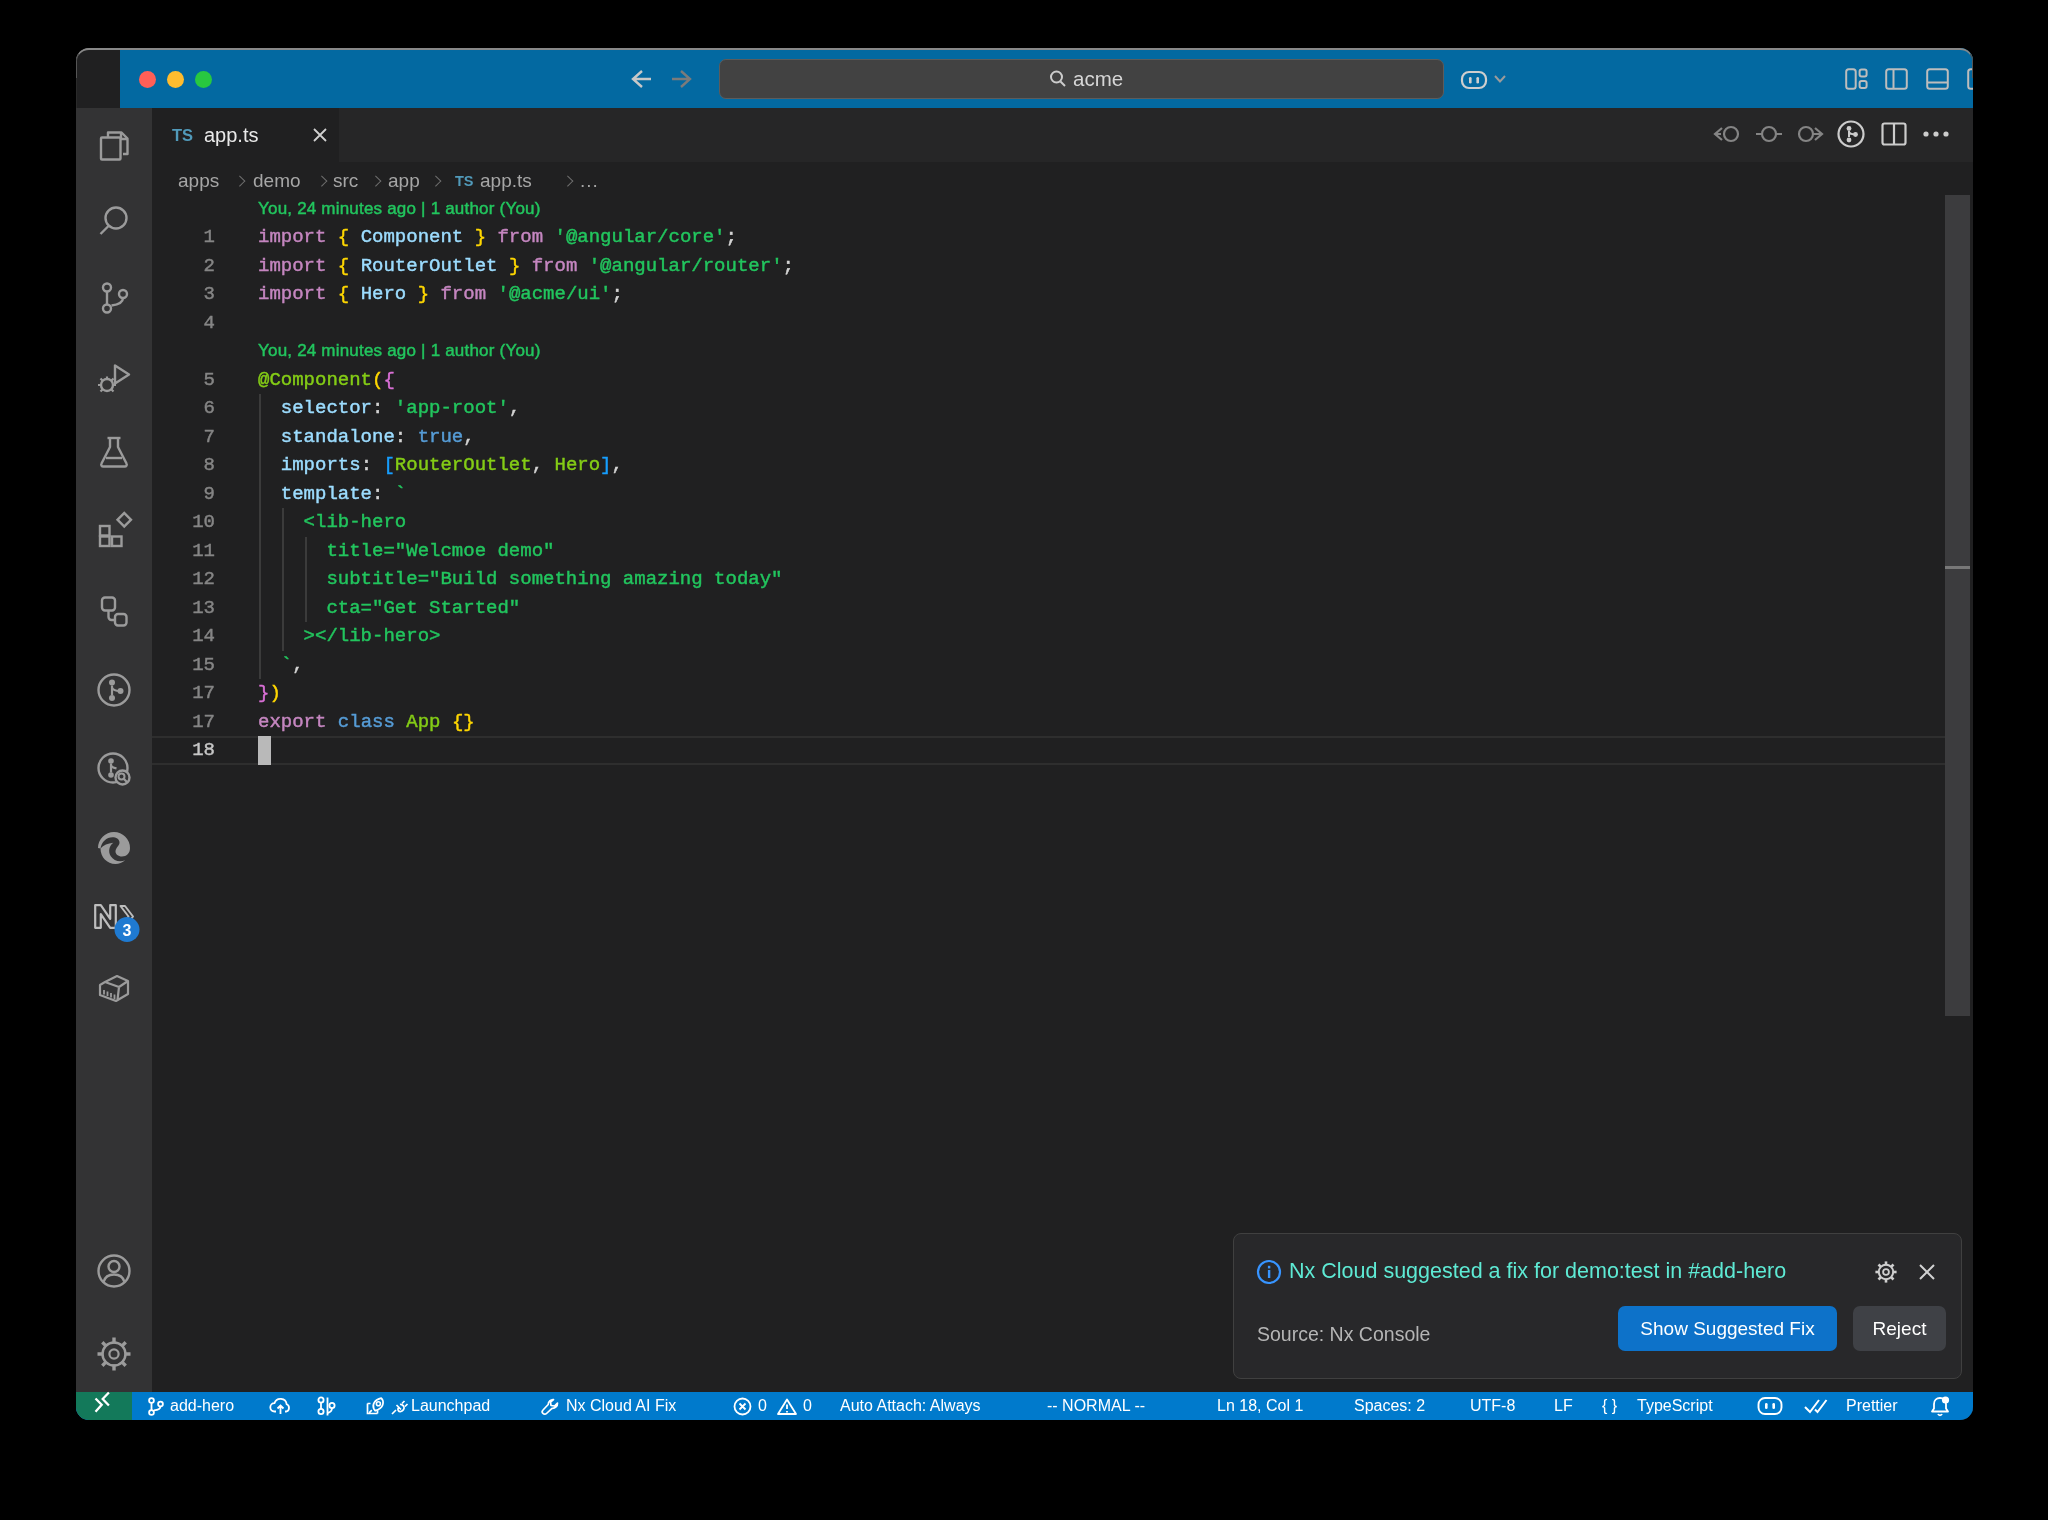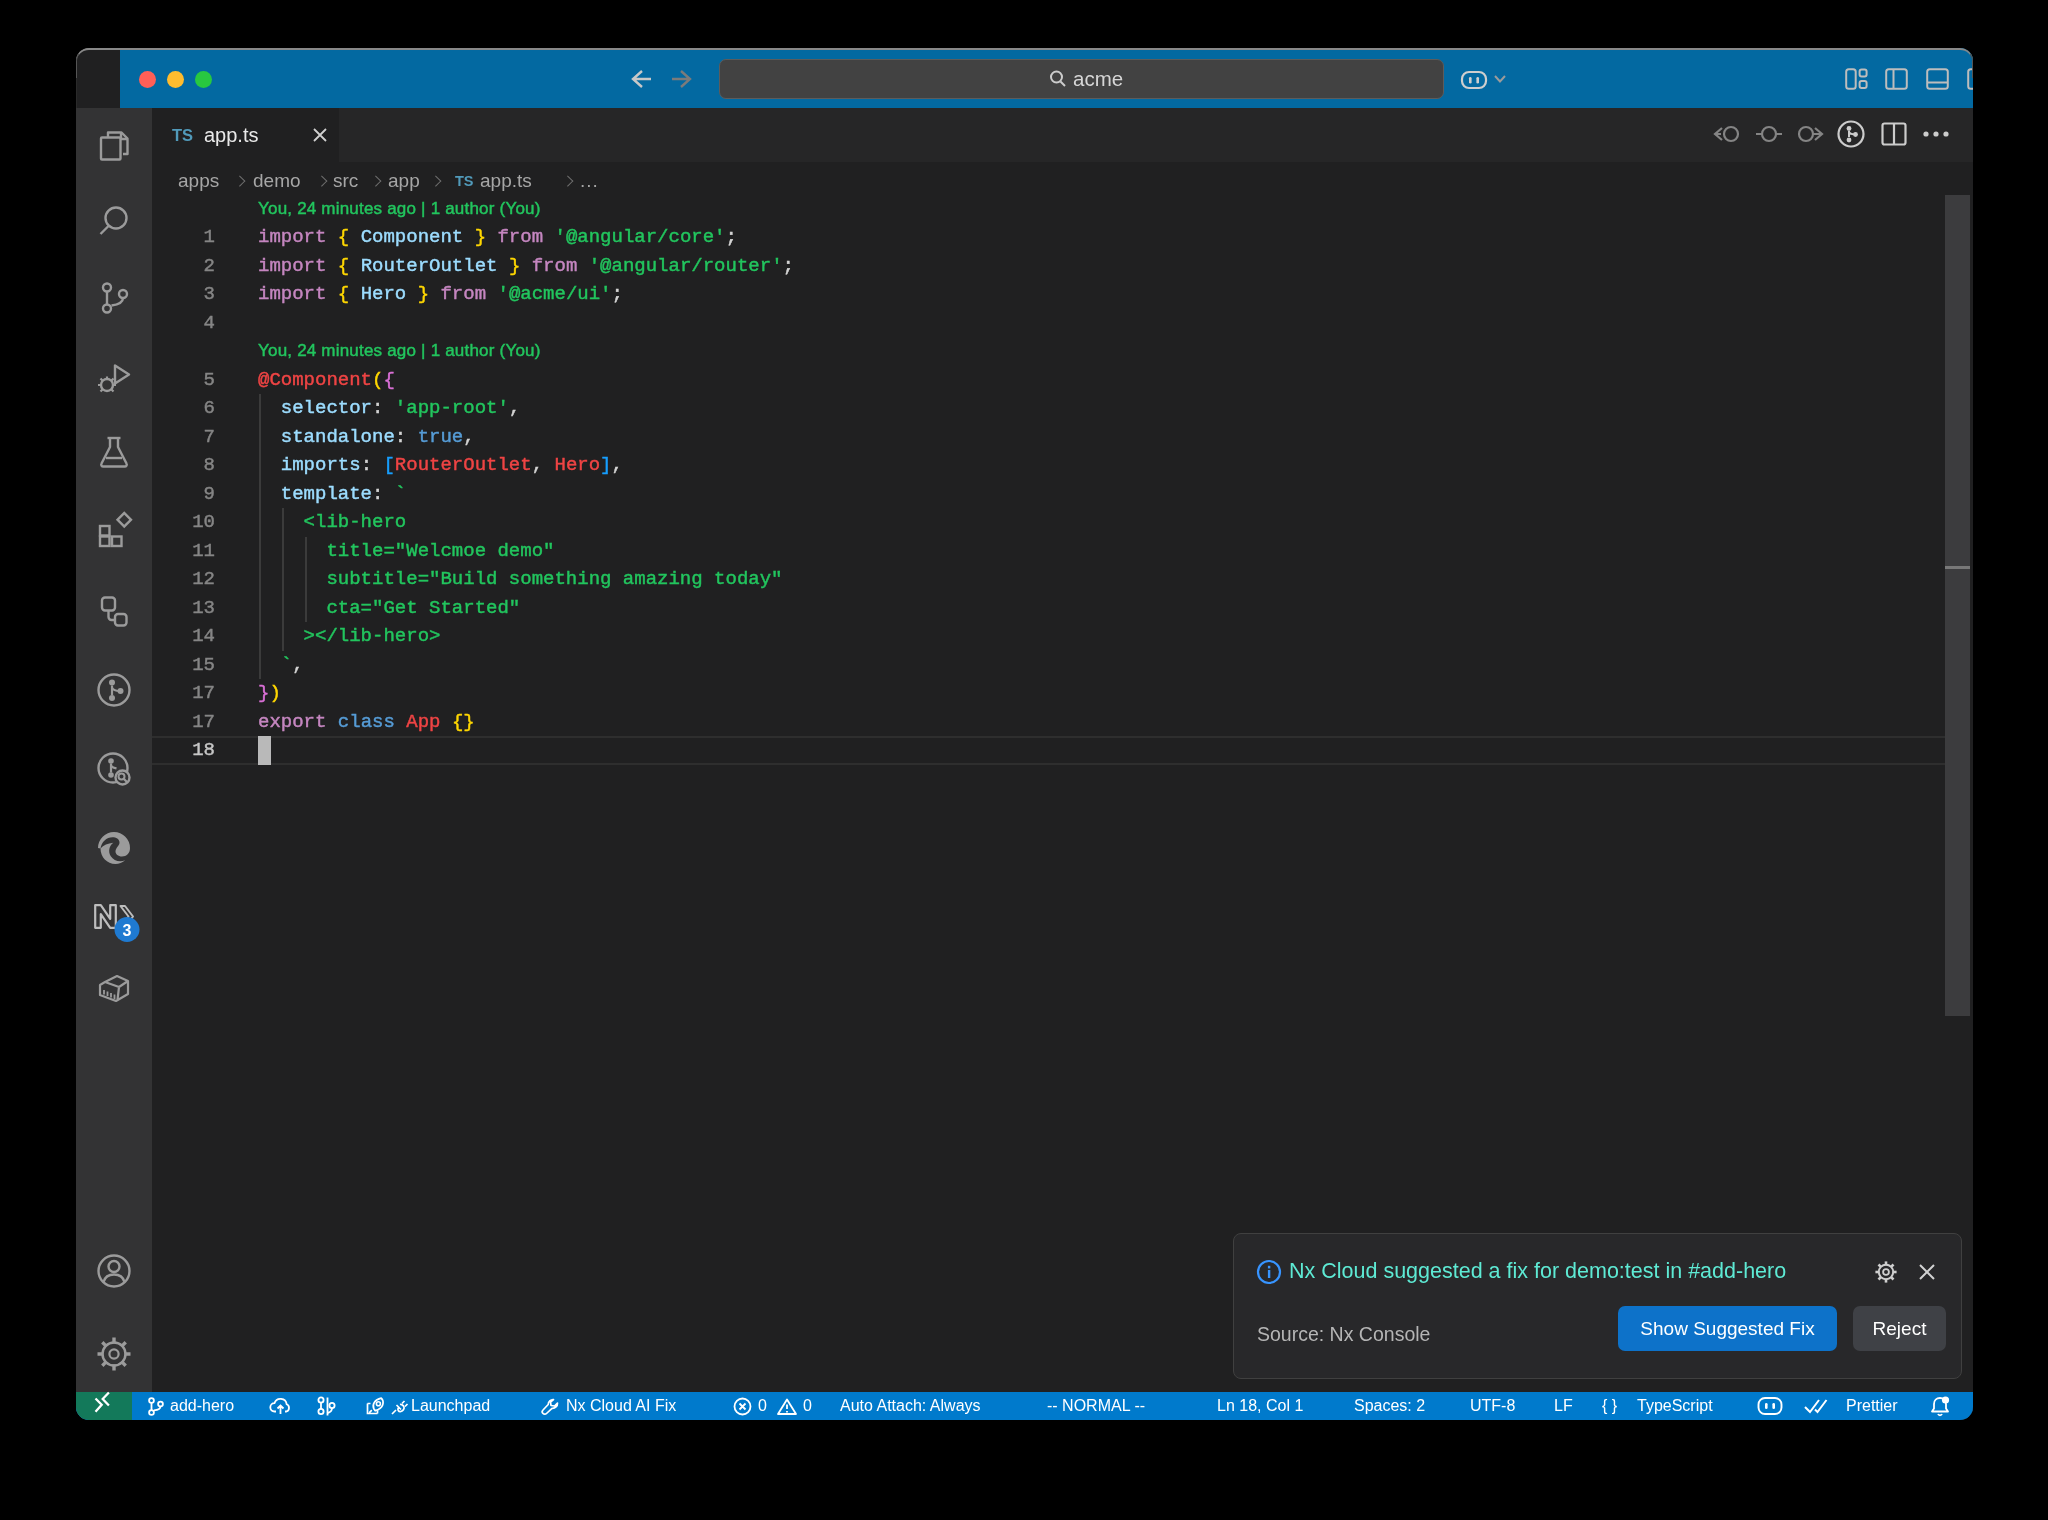--- a/index.html
+++ b/index.html
@@ -20,21 +20,21 @@
   .row{position:absolute;left:0;height:28.5px;line-height:28.5px;white-space:pre;font-size:19px;width:1800px;-webkit-text-stroke:0.45px;}
   .ln{position:absolute;left:0;width:63px;text-align:right;color:#858585;}
   .cd{position:absolute;left:106px;}
   .blame{font-family:"Liberation Sans",sans-serif;font-size:17px;color:#22c55e;letter-spacing:0.2px;}
   .guide{position:absolute;width:2px;background:#3b3b3b;}
   .kw{color:#c586c0;}
   .b1{color:#ffd700;}
   .b2{color:#da70d6;}
   .b3{color:#179fff;}
   .vr{color:#9cdcfe;}
-  .ty{color:#ef4444;}
+  .ty{color:#84cc16;}
   .st{color:#22c55e;}
   .bl{color:#569cd6;}
   .pn{color:#d4d4d4;}
   #toast{position:absolute;left:1157px;top:1185px;width:729px;height:146px;background:#28282a;border:1px solid #404040;border-radius:8px;}
   .btn{position:absolute;top:72px;height:45px;border-radius:7px;font-size:19px;color:#ffffff;text-align:center;line-height:45px;}
   svg{display:block;}
   .icon{position:absolute;}
   .bc-ch{position:absolute;top:14.5px;width:7.5px;height:7.5px;border-right:1.8px solid #6f6f6f;border-top:1.8px solid #6f6f6f;transform:rotate(45deg);}
   .aicon{position:absolute;left:19px;}
 </style>

